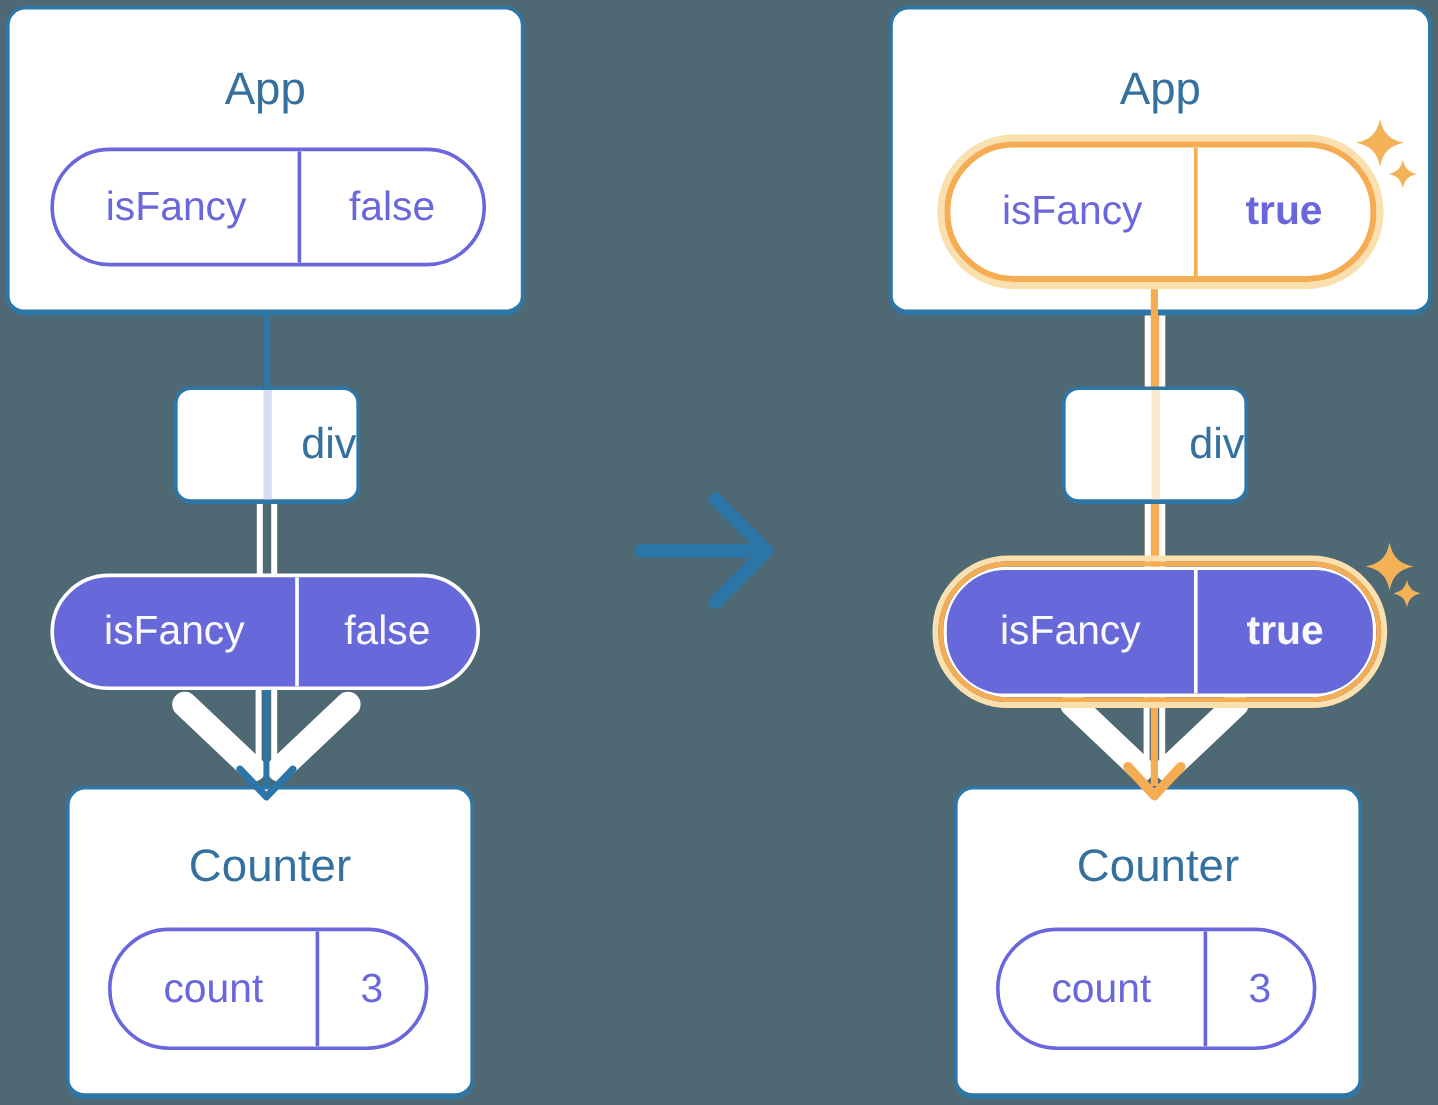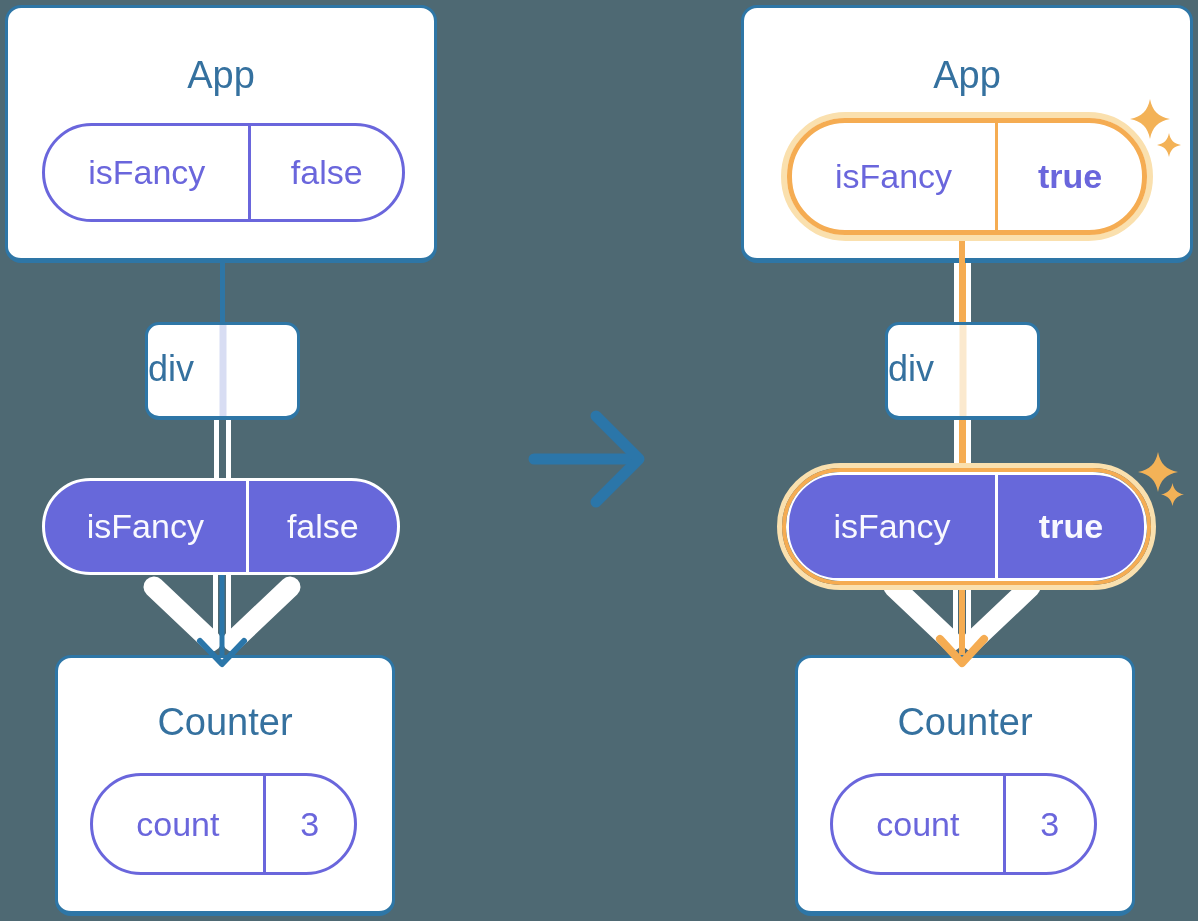--- a/index.html
+++ b/index.html
@@ -30,21 +30,21 @@
     border-bottom-width:5px;border-radius:16px;z-index:1;
   }
   .card-title{
     position:absolute;left:0;right:0;text-align:center;
     color:var(--title-text);font-size:38px;line-height:1.1;
     z-index:2;
   }
   .div-card{border-radius:14px;border-bottom-width:4px;}
   .div-label{
     position:absolute;left:0;right:0;top:50%;transform:translateY(-54%);
-    text-align:left;color:var(--title-text);font-size:36px;z-index:2;
+    text-align:right;color:var(--title-text);font-size:36px;z-index:2;
   }
   .through-line{
     position:absolute;top:0;bottom:0;left:50%;width:7px;
     transform:translateX(-50%);z-index:1;
   }
   .through-line.purple{background:var(--pale-purple);}
   .through-line.orange{background:var(--pale-orange);}
   
   .pill{
     position:absolute;display:flex;align-items:stretch;

